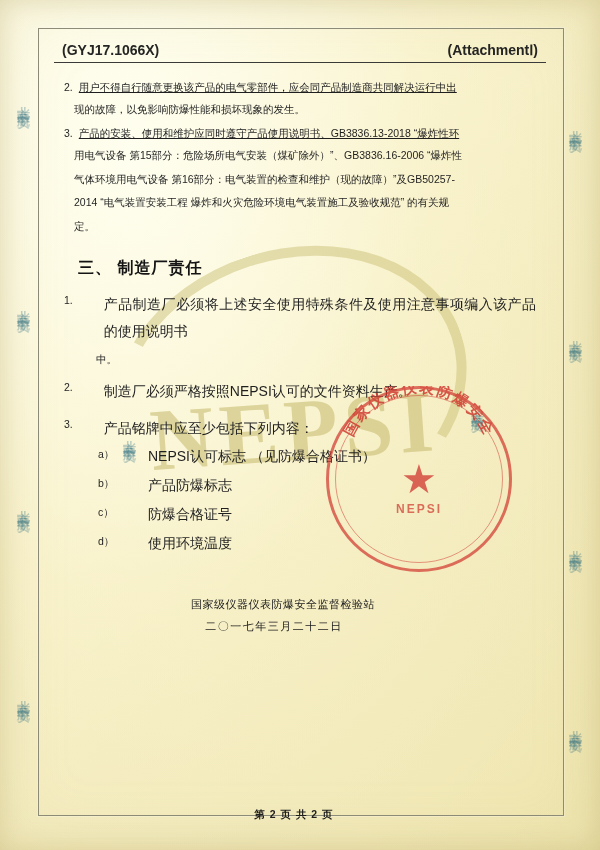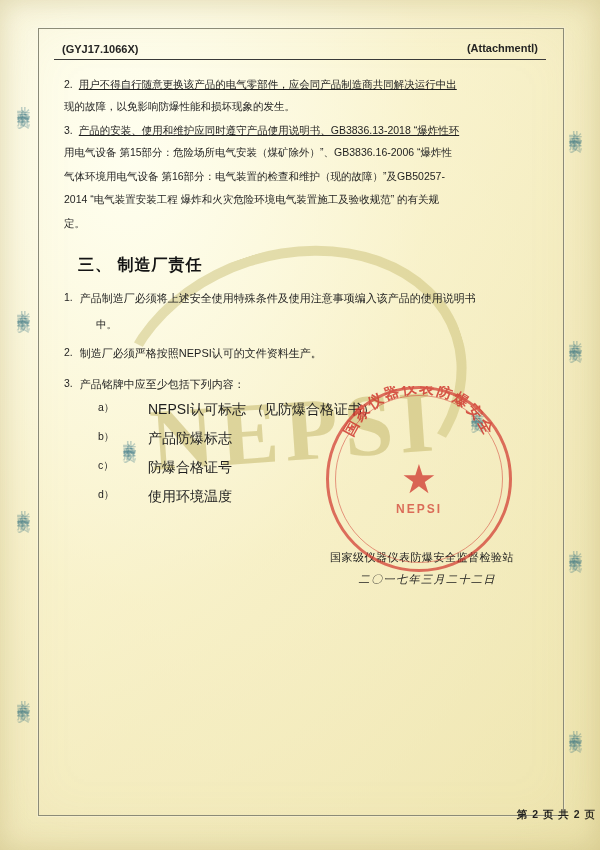--- a/index.html
+++ b/index.html
@@ -51,35 +51,35 @@
     top: 42px;
     width: 496px;
     height: 760px;
   }
   
   .hdr {
     position: relative;
     display: flex;
     justify-content: space-between;
     align-items: flex-end;
-    font-size: 11px;
+    font-size: 14px;
     font-weight: bold;
     color: #232323;
     padding: 0 10px 4px 10px;
   }
   .hdr-rule {
     height: 1px;
     background: #3a3a3a;
     margin: 0 2px 14px 2px;
   }
   .para {
     font-size: 10.5px;
     line-height: 1.95;
     color: #1f1f1f;
-    margin: 0 12px 3px 12px;
+    margin: 0 12px 3px 22px;
     text-align: justify;
   }
   .num-item {
     display: flex;
     gap: 6px;
     margin: 0 12px 2px 12px;
   }
   .num-item .num {
     flex: 0 0 auto;
     font-size: 10.5px;
@@ -110,24 +110,25 @@
     margin-bottom: 6px;
   }
   .list2 .row .num {
     flex: 0 0 auto;
     font-size: 10.5px;
     line-height: 1.9;
     color: #1f1f1f;
   }
   .list2 .row .txt {
     flex: 1 1 auto;
-    font-size: 11px;
+    font-size: 14px;
     line-height: 1.9;
     color: #1f1f1f;
     text-align: justify;
+    margin-left: 24px;
   }
   .cont-line {
     font-size: 10.5px;
     line-height: 1.9;
     color: #1f1f1f;
     margin: 0 12px 8px 32px;
   }
   .sublist {
     margin: 6px 12px 0 46px;
   }
@@ -141,42 +142,41 @@
     font-size: 10.5px;
     color: #1f1f1f;
   }
   .sublist .stxt {
     font-size: 14px;
     color: #1f1f1f;
     padding-left: 8px;
   }
   .signature {
     margin-top: 40px;
-    text-align: right;
+    text-align: center;
     padding-right: 34px;
   }
   .sig-line {
     font-size: 11px;
     color: #1b1b1b;
     line-height: 2.0;
     letter-spacing: 0.5px;
   }
   .sig-date {
     font-size: 11px;
     color: #1b1b1b;
     letter-spacing: 1.5px;
     padding-right: 18px;
-    font-style: italic;
   }
   .footer {
     position: absolute;
     left: 0;
-    right: 4px;
+    right: 12px;
     bottom: 28px;
-    text-align: right;
+    text-align: center;
     font-size: 10.5px;
     font-weight: bold;
     color: #1b1b1b;
     letter-spacing: 1px;
   }
   
   .stamp {
     position: absolute;
     left: 326px;
     top: 386px;

